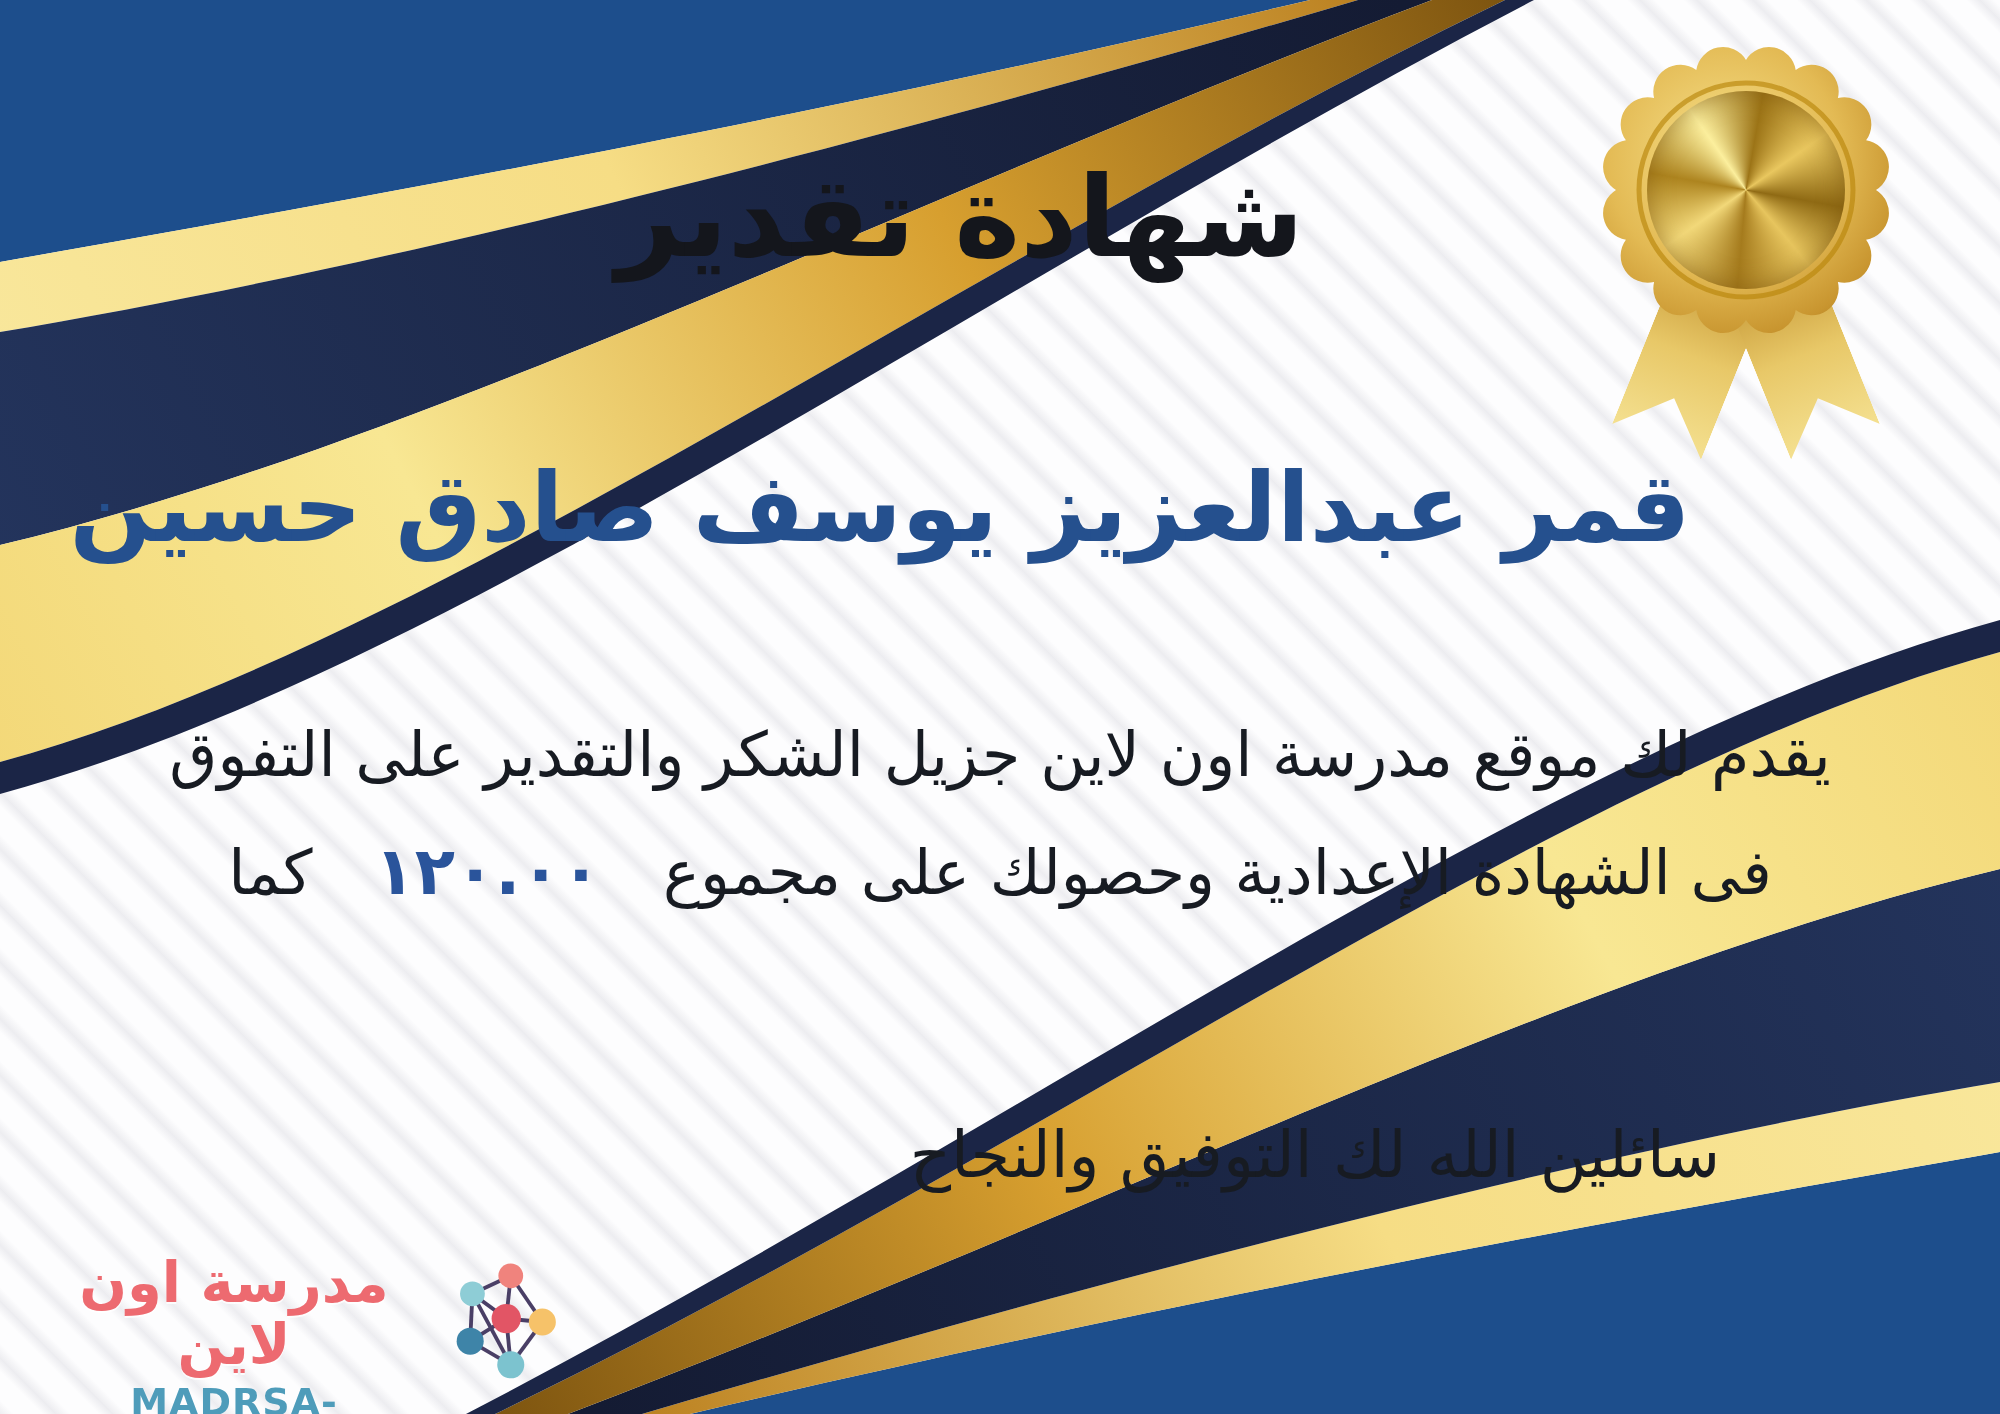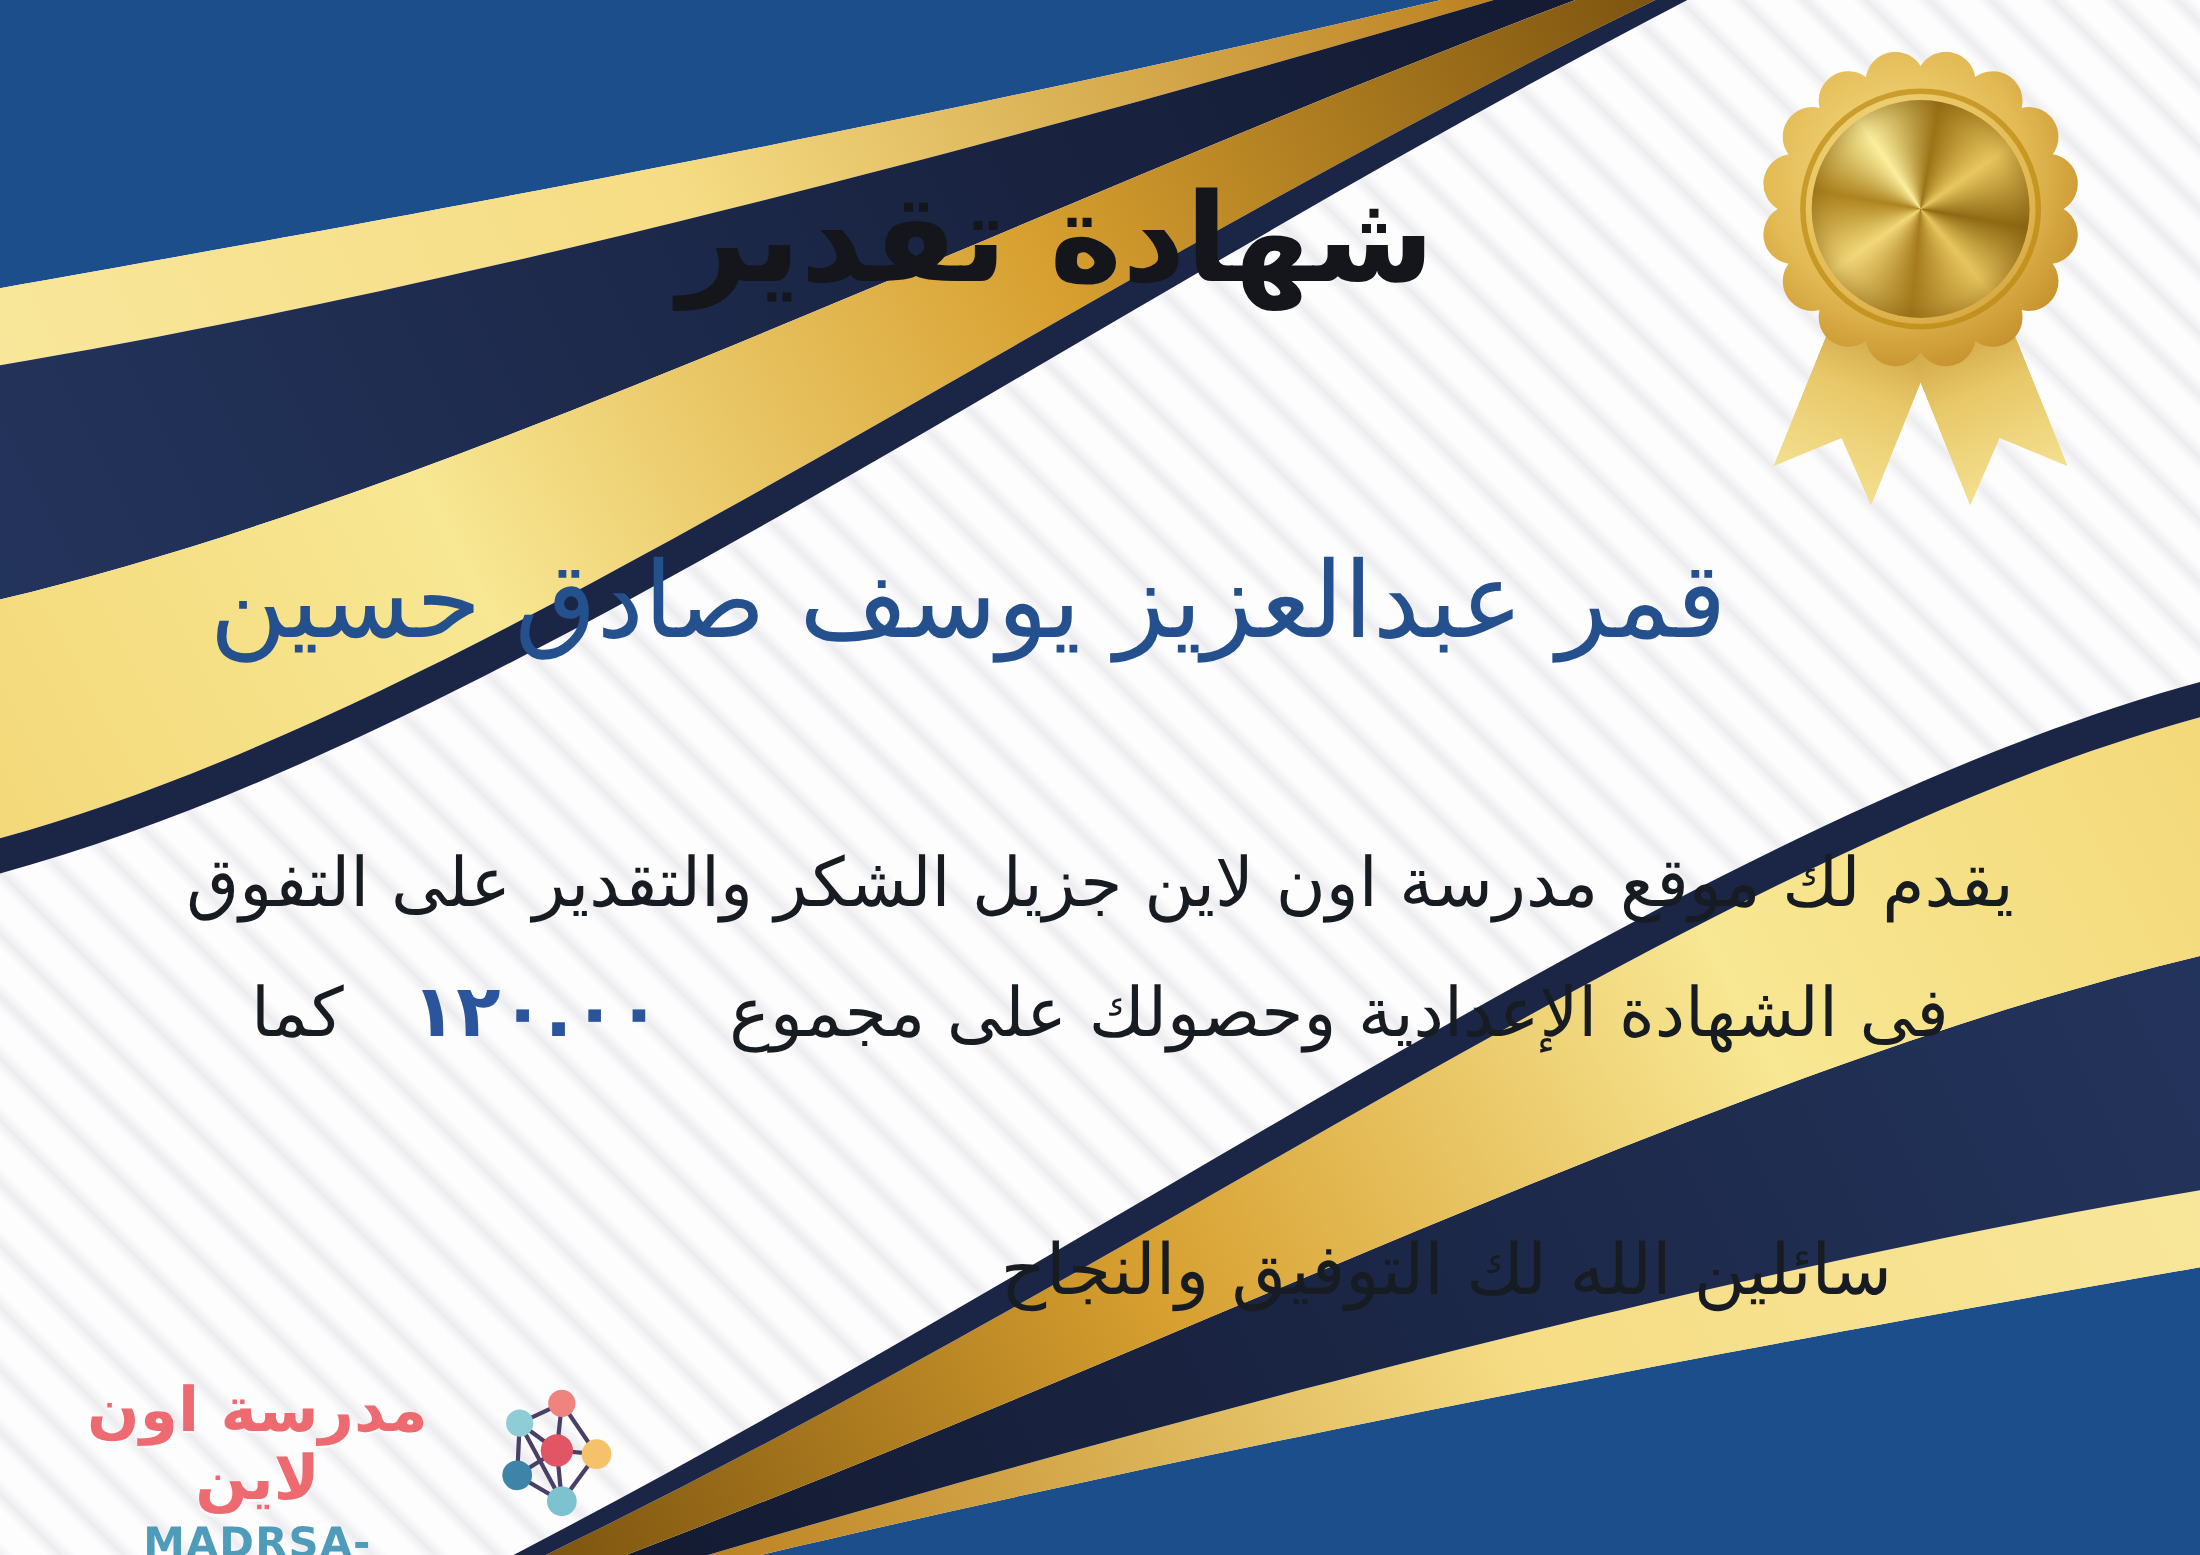--- a/index.html
+++ b/index.html
@@ -21,24 +21,24 @@
   
   .title{
     position:absolute;top:108px;left:0;width:1920px;
     text-align:center;
     font-size:112px;font-weight:700;color:#14161c;
     direction:rtl;letter-spacing:0;margin-top:44px;
   }
   .student-name{
     position:absolute;top:452px;left:0;width:1760px;
     text-align:center;direction:rtl;
-    font-size:96px;font-weight:400;color:#25508e;margin-top:38px;
+    font-size:96px;font-weight:700;color:#25508e;
   }
   .body-text{
-    position:absolute;top:744px;left:50px;right:50px;
+    position:absolute;top:696px;left:50px;right:50px;
     text-align:center;direction:rtl;
     font-size:62px;font-weight:500;color:#171b22;
     line-height:117px;
   }
   .score{
     color:#2a549b;font-weight:700;font-size:66px;
     margin:0 62px;display:inline-block;
   }
   .closing{
     position:absolute;top:1118px;left:0;width:1720px;

